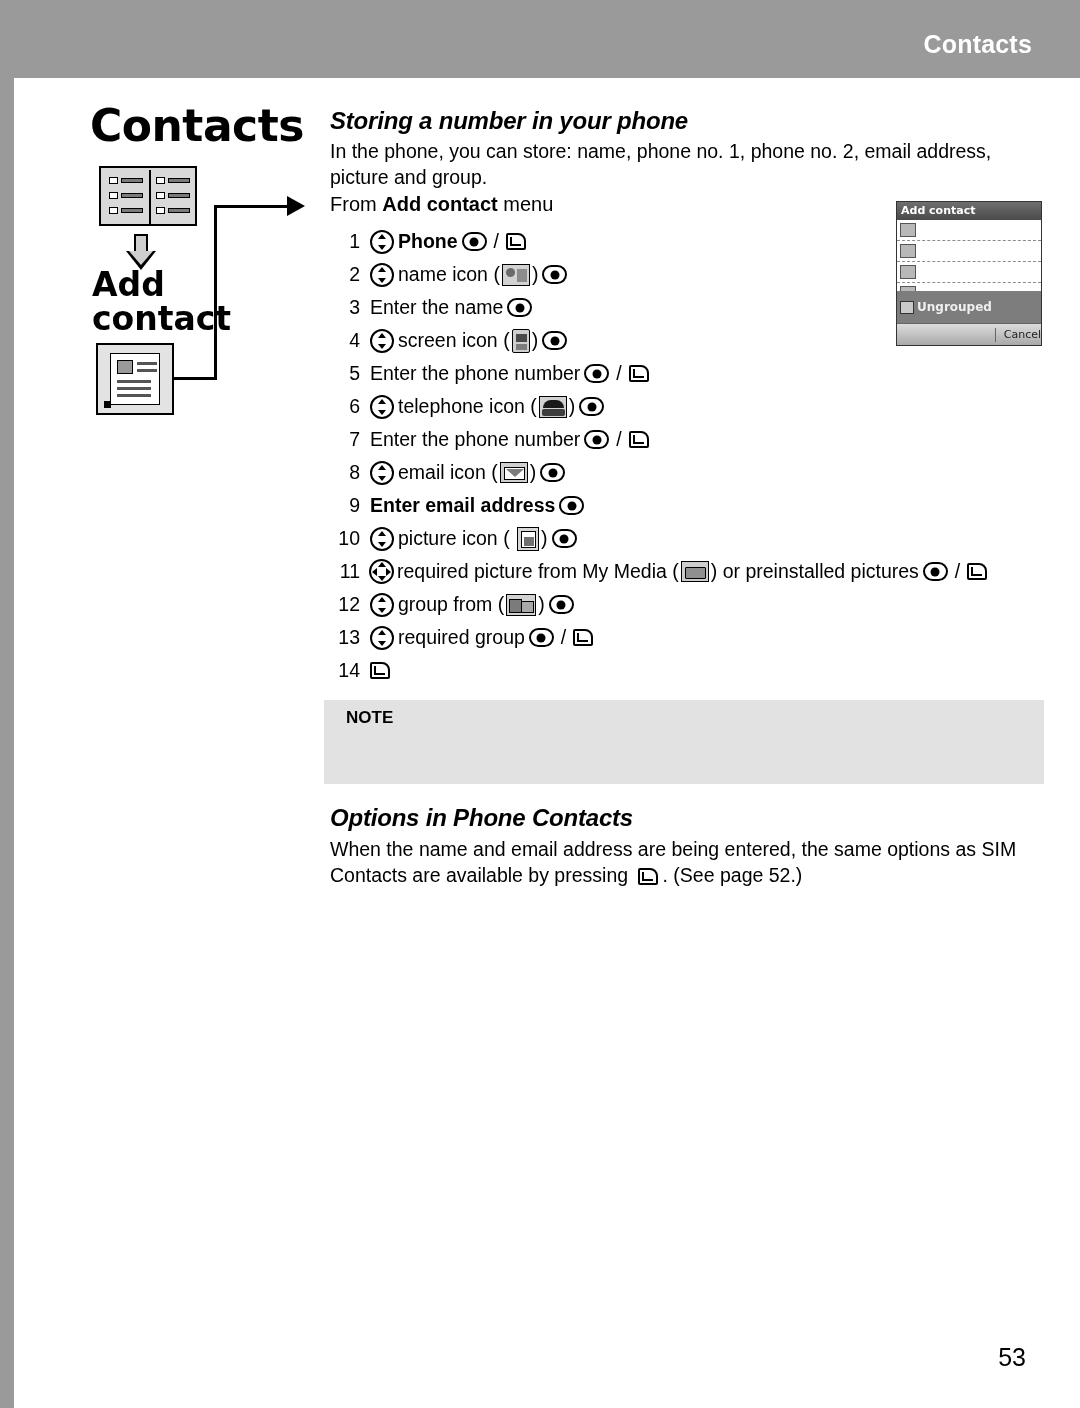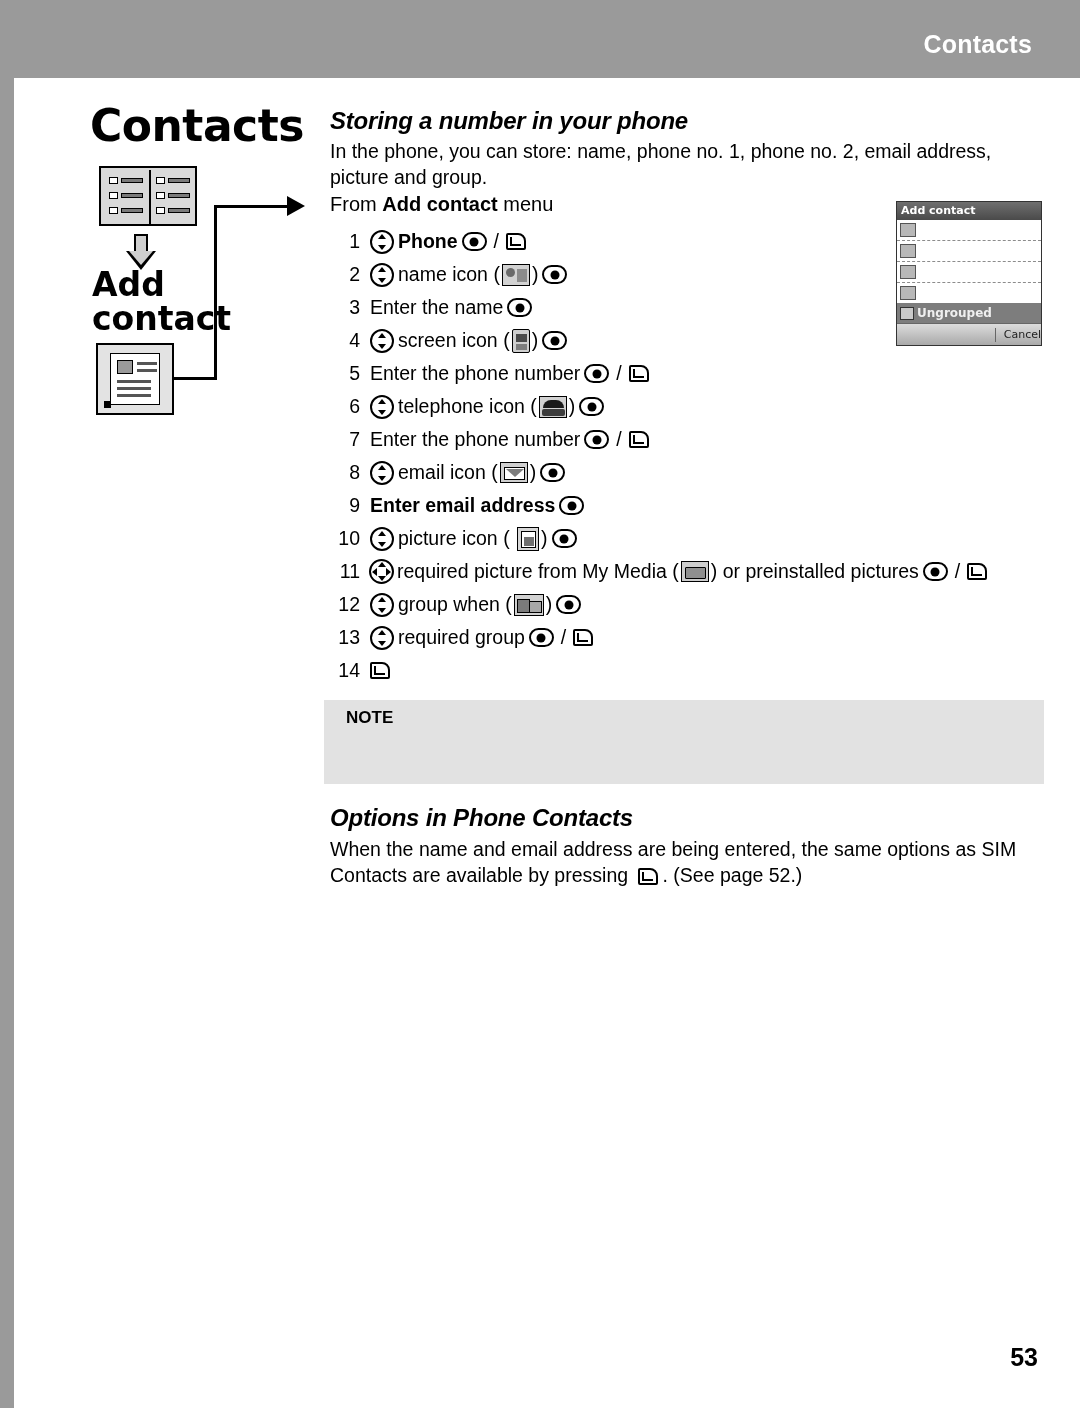--- a/index.html
+++ b/index.html
@@ -588,21 +588,21 @@
     margin: 0 3px 0 3px;
     background: #b8b8b8;
     border: 1px solid #555;
     box-sizing: border-box;
     flex: none;
   }
   .phone-shot .grp-row {
     position: absolute;
     left: 0; bottom: 0;
     width: 144px;
-    height: 20px;
+    height: 32px;
     background: #7d7d7d;
     color: #efefef;
     font-size: 12px;
     font-weight: bold;
     display: flex;
     align-items: center;
     font-family: "DejaVu Sans", sans-serif;
   }
   .phone-shot .grp-row .ic {
     width: 14px; height: 13px;
@@ -652,24 +652,24 @@
     left: 86px;
     top: 8px;
     width: 620px;
     font-size: 19.5px;
     line-height: 26px;
   }
 
   
   .page-number {
     position: absolute;
-    right: 42px;
+    right: 54px;
     bottom: 36px;
     font-size: 25px;
-    font-weight: bold;
+    font-weight: normal;
   }
 </style>
 </head>
 <body>
 
 <div class="left-bar"></div>
 
 <div class="top-band">
   <div class="header-title">Contacts</div>
 </div>
@@ -852,21 +852,21 @@
     <span class="slash">/</span>
     <span class="key key-soft">
         <span class="body"></span>
         <span class="inner"></span>
       </span>
   </div>
 
   <div class="step">
     <span class="num">12</span>
     <span class="key key-nav"></span>
-    <span class="txt">group when</span>
+    <span class="txt">group from</span>
     <span>&nbsp;(</span>
     <span class="pic pic-group">
         <span class="g1"></span>
         <span class="g2"></span>
       </span>
     <span>)</span>
     <span class="key key-ok"></span>
   </div>
 
   <div class="step">

